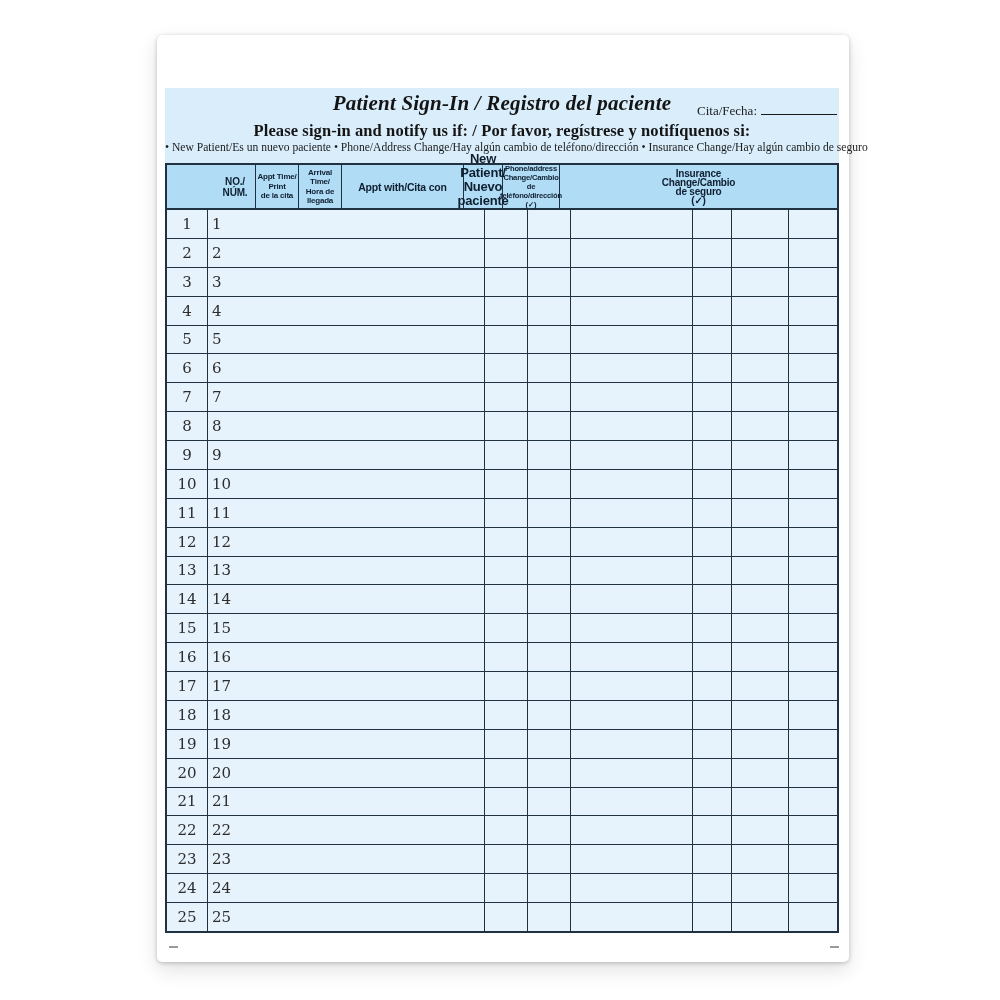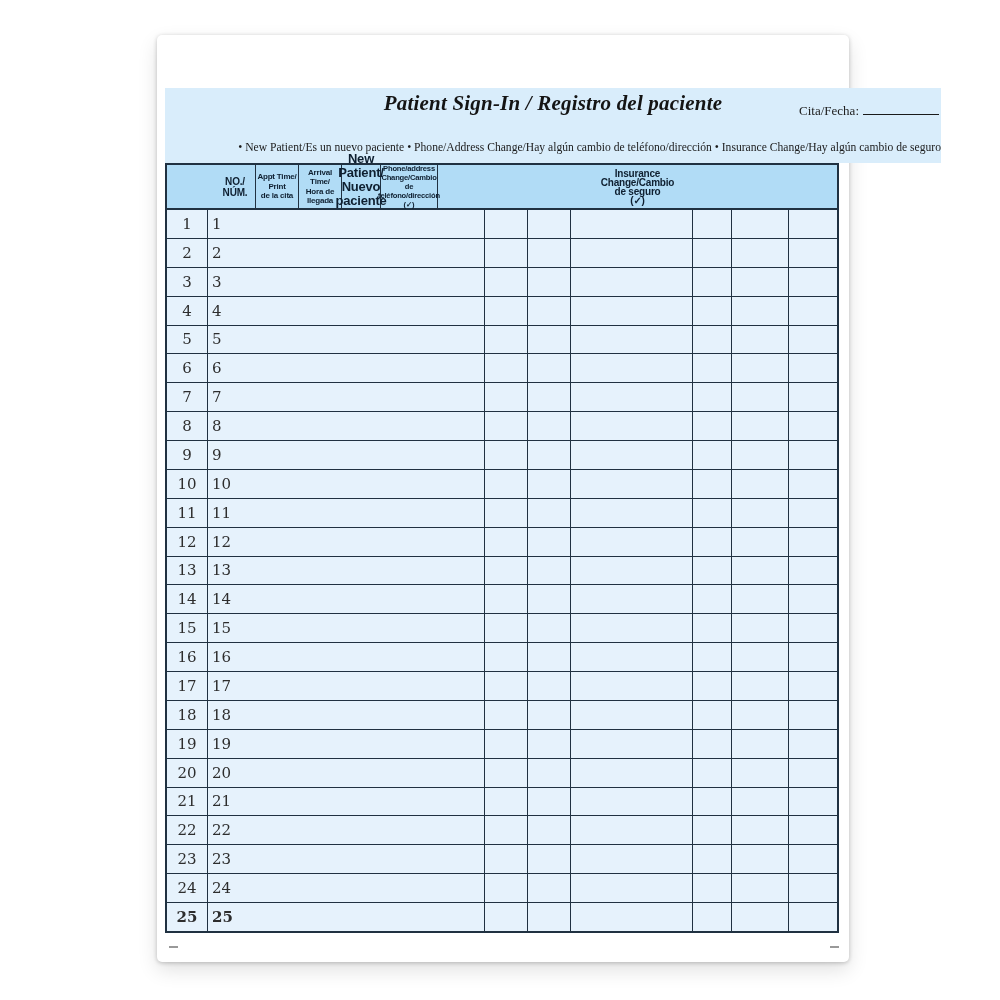--- a/index.html
+++ b/index.html
@@ -15,21 +15,21 @@
   body{position:relative;font-family:"Liberation Serif",serif;color:var(--ink);}
 
   .page{
     position:absolute;left:157px;top:35px;width:692px;height:927px;
     background:#ffffff;border-radius:5px;
     box-shadow:0 1px 4px rgba(0,0,0,.22),0 8px 20px rgba(0,0,0,.12);
   }
 
   
   .band{
-    position:absolute;left:8px;top:53px;width:776px;height:75px;
+    position:absolute;left:8px;top:53px;width:674px;height:75px;
     background:var(--band-bg);
   }
   .form-title{
     position:absolute;left:0;right:0;top:3px;text-align:center;
     font-family:"Liberation Serif",serif;
     font-size:21px;font-weight:bold;font-style:italic;color:#141414;
     letter-spacing:.2px;
   }
   .date-field{
     position:absolute;right:2px;top:15px;
@@ -78,21 +78,21 @@
   .th.c-no   {font-size:10px;line-height:11px;margin-left:48px;}
   .th.c-name {font-size:10.5px;line-height:12px;}
   .th.c-appt,.th.c-arr{font-size:8px;line-height:9.5px;}
   .th.c-with {font-size:10.5px;}
   .th.c-new  {font-size:13px;line-height:14px;}
   .th.c-phone{font-size:7.6px;line-height:9px;text-align:center;}
   .th.c-ins  {font-size:10px;line-height:9px;}
 
   .tbody{display:flex;flex-direction:column;flex:1 1 auto;}
   .trow{display:flex;flex:1 1 auto;border-bottom:1.6px solid var(--grid);background:var(--row-bg);}
-  .trow:last-child{border-bottom:none;font-weight:bold;}
+  .trow:last-child{border-bottom:none;}
   .td{
     border-right:1.6px solid var(--grid);
     display:flex;align-items:center;
     font-family:"DejaVu Serif",serif;font-size:15px;color:#2d2d2d;
   }
   .td.c-no{justify-content:center;}
   .td.c-name{justify-content:flex-start;padding-left:4px;}
 
   
   .reg-dash{position:absolute;height:2px;width:9px;background:var(--dash);}
@@ -102,33 +102,35 @@
 </head>
 <body>
 
 <div class="page">
 
   <div class="band">
     <div class="form-title">Patient Sign-In / Registro del paciente</div>
     <div class="date-field">
       <span>Cita/Fecha:</span><span class="date-line"></span>
     </div>
+    <div class="subtitle">Please sign-in and notify us if: / Por favor, regístrese y notifíquenos si:</div>
     <div class="bullets">• New Patient/Es un nuevo paciente • Phone/Address Change/Hay algún cambio de teléfono/dirección • Insurance Change/Hay algún cambio de seguro</div>
   </div>
 
   <div class="table">
     <div class="thead">
       <div class="th c-no">NO./
 NÚM.</div>
       <div class="th c-appt">Appt Time/
 Print
 de la cita</div>
       <div class="th c-arr">Arrival Time/
 Hora de
 llegada</div>
+      <div class="th c-with">Appt with/Cita con</div>
       <div class="th c-new">New
 Patient/
 Nuevo
 paciente
 (✓)</div>
       <div class="th c-phone">Phone/address
 Change/Cambio de
 teléfono/dirección
 (✓)</div>
       <div class="th c-ins">Insurance

